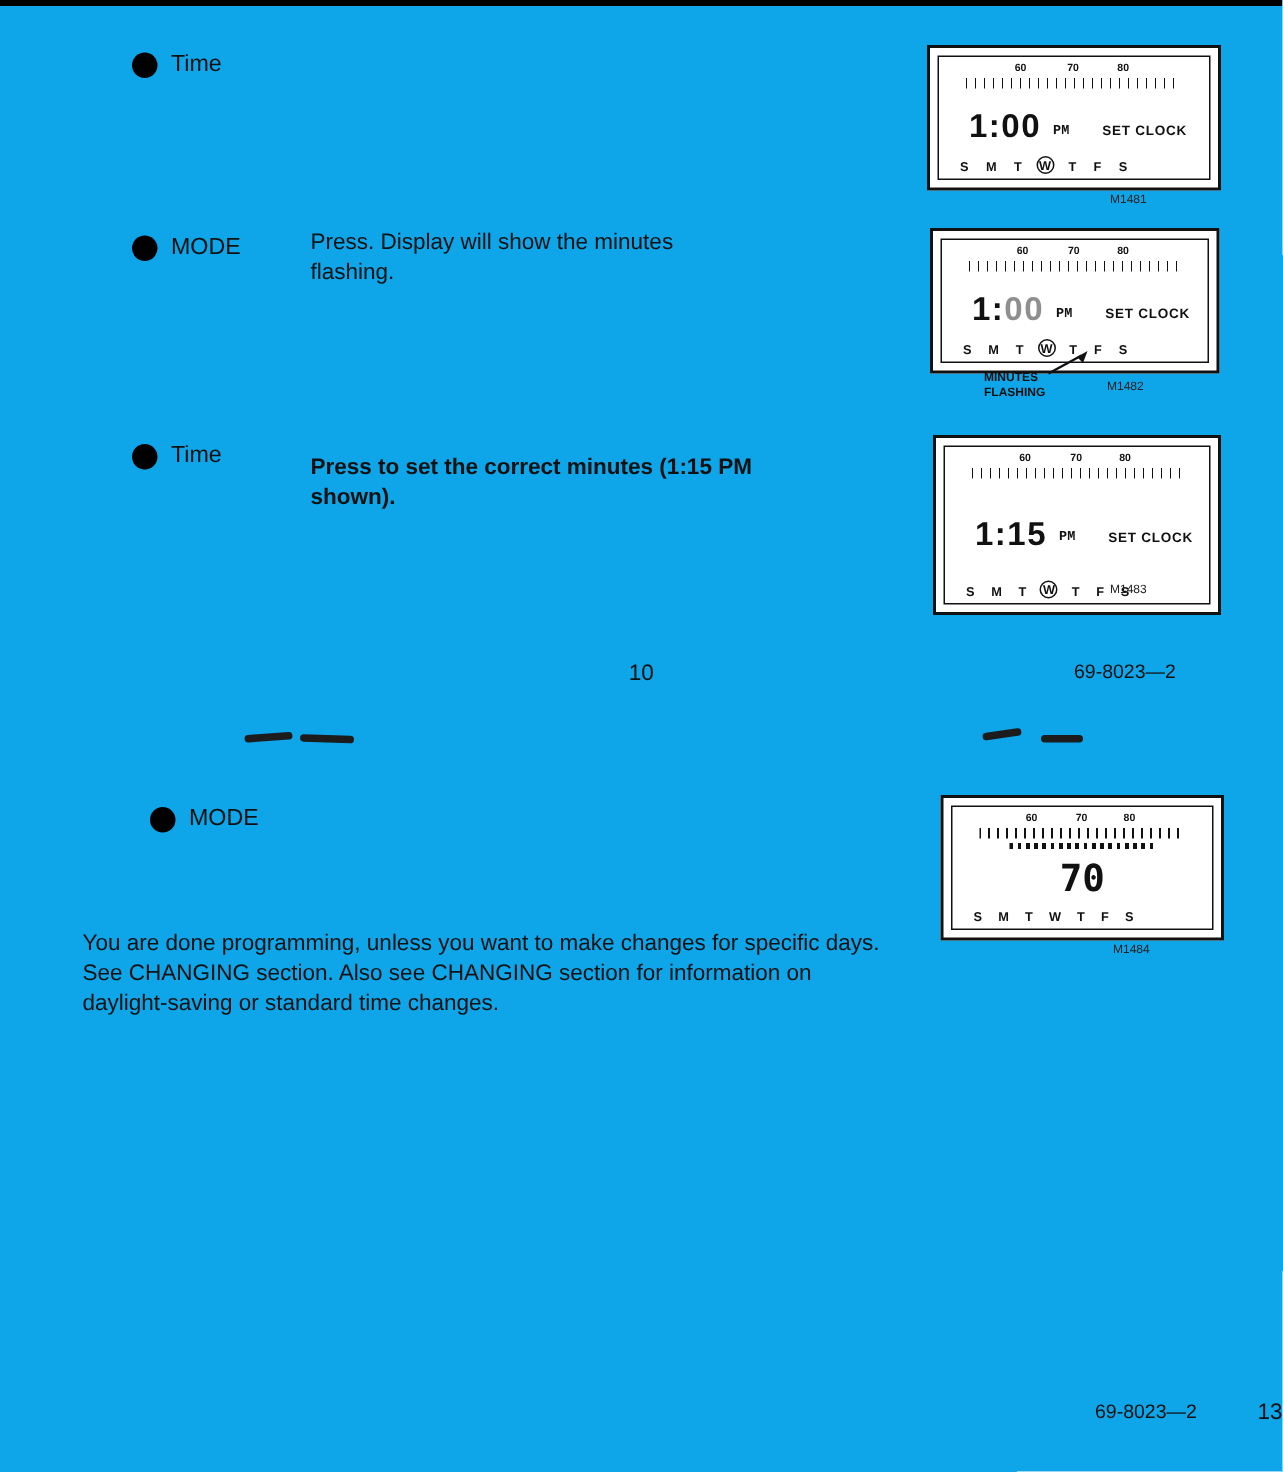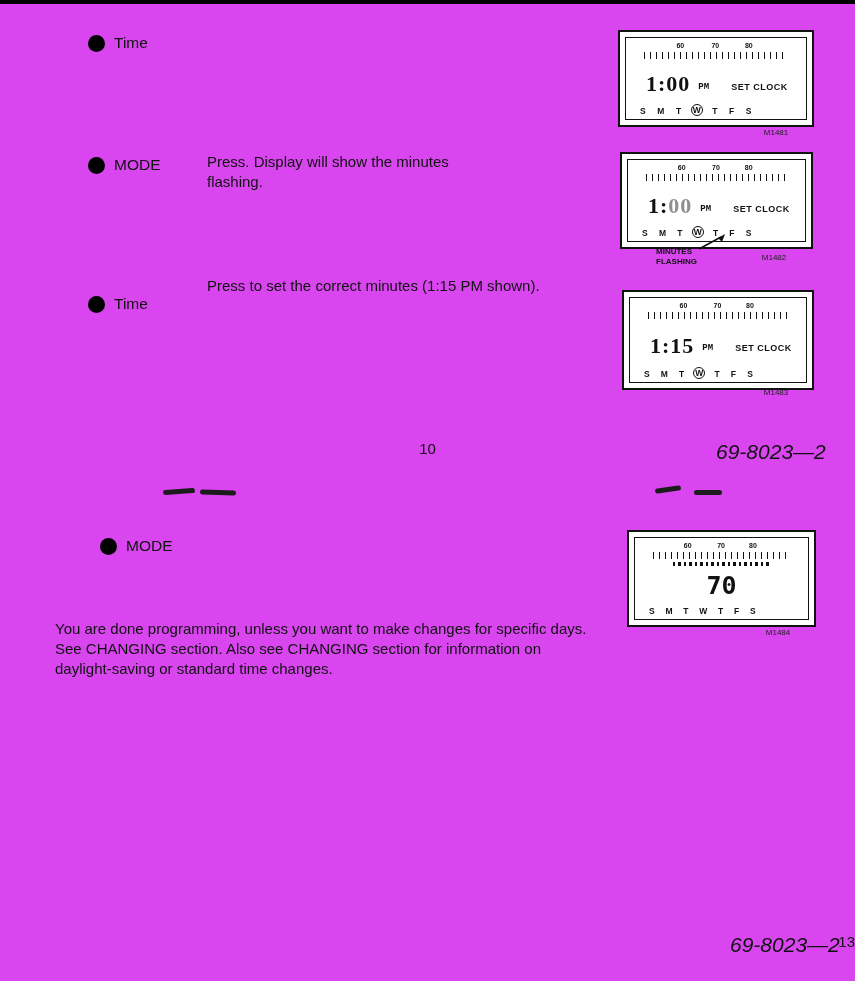--- a/index.html
+++ b/index.html
@@ -1,18 +1,18 @@
 <!DOCTYPE html>
 <html><head>
 <meta charset="utf-8">
 <style>
   * { margin:0; padding:0; box-sizing:border-box; }
   html,body { background:#ffffff; }
   .page {
-    position:relative; width:855px; height:981px; background:#d946ef;
+    position:relative; width:855px; height:981px; background:#0ea5e9;
     font-family:"Liberation Sans", sans-serif; color:#111; overflow:hidden;
   }
   .scan-edge-top { position:absolute; top:0; left:0; width:855px; height:4px; background:#000; }
   .mark { position:absolute; height:5px; background:#1c1c1c; border-radius:3px; }
 
   .step-label { position:absolute; display:flex; align-items:center; gap:9px; }
   .bullet { width:17px; height:17px; border-radius:50%; background:#000; flex:0 0 auto; }
   .btn-name { font-size:15.5px; color:#111; }
   .step-text { position:absolute; font-size:15px; line-height:20px; color:#111; }
 
@@ -23,39 +23,39 @@
   .scale { position:relative; height:9px; margin:0 6px; }
   .scale span { position:absolute; top:0; font-size:7px; font-weight:bold; }
   .scale .s60 { left:24%; }
   .scale .s70 { left:47%; }
   .scale .s80 { left:69%; }
   .ticks { height:7px; margin:1px 10px 0 10px;
            background:repeating-linear-gradient(90deg,#111 0px,#111 1px,transparent 1px,transparent 6px); }
   .dots-row { height:4px; margin:3px 28px 0 30px;
            background:repeating-linear-gradient(90deg,#111 0px,#111 2.5px,transparent 2.5px,transparent 5.5px); }
   .lcd-main { display:flex; align-items:center; margin-top:5px; flex:1; }
-  .lcd-time { font-family:Liberation Serif, serif; font-weight:700; font-size:22px;
+  .lcd-time { font-family:Liberation Sans, sans-serif; font-weight:700; font-size:22px;
               letter-spacing:1px; margin-left:12px; }
   .flash { color:#8f8f8f; }
   .lcd-ampm { font-size:9px; font-weight:bold; margin-left:8px; margin-top:5px;font-family:Liberation Mono, monospace; }
   .lcd-mode { font-size:9px; font-weight:bold; margin-left:22px; margin-top:5px; letter-spacing:0.5px; }
   .lcd-temp { font-family:"DejaVu Sans Mono", monospace; font-weight:700; font-size:25px;
               flex:1; text-align:center; margin-top:-4px; }
   .days { display:flex; justify-content:space-between; width:68%; margin:2px 0 0 6px;
           font-size:8.5px; font-weight:bold; }
   .days .circled { border:1.2px solid #111; border-radius:50%; width:12px; height:12px;
                    line-height:11px; text-align:center; margin:-2px -2px; }
-  .caption { position:absolute; width:72px; text-align:center; font-size:8px; color:#222; }
+  .caption { position:absolute; width:72px; text-align:left; font-size:8px; color:#222; }
 
   .annotation-text { position:absolute; font-size:8px; line-height:1.25; font-weight:bold;
                      white-space:pre-line; color:#111; }
   .annotation-arrow { position:absolute; }
 
   .footer-page { position:absolute; left:0; width:855px; text-align:center; font-size:15px; }
-  .footer-doc { position:absolute; font-size:21px;font-style:italic; }
+  .footer-doc { position:absolute; font-size:13px; }
 
   .paragraph { position:absolute; font-size:15px; line-height:20px; color:#111; }
 </style>
 </head>
 <body>
 
 <div class="page">
 
   <div class="scan-edge-top"></div>
 
@@ -125,23 +125,23 @@
   <svg class="annotation-arrow" style="left:697px; top:232px;" width="32" height="20" viewBox="0 0 32 20">
     <line x1="2" y1="17" x2="24" y2="5" stroke="#111" stroke-width="1.6"></line>
     <polygon points="28,2 21,6 25,10" fill="#111"></polygon>
   </svg>
   <div class="caption" style="left:738px; top:253px;">M1482</div>
 
   <div class="step-label" style="left:88px; top:295px;">
     <span class="bullet"></span>
     <span class="btn-name">Time</span>
   </div>
-  <div class="step-text" style="left:207px; top:276px; width:335px;">Press to set the correct minutes (1:15 PM shown).</div>
-
-  <div class="lcd" style="left:622px; top:290px; width:192px; height:100px;">
+  <div class="step-text" style="left:207px; top:302px; width:335px;font-weight:bold;">Press to set the correct minutes (1:15 PM shown).</div>
+
+  <div class="lcd" style="left:622px; top:290px; width:192px; height:120px;">
     <div class="lcd-inner">
       <div class="scale">
         <span class="s60">60</span>
         <span class="s70">70</span>
         <span class="s80">80</span>
       </div>
       <div class="ticks"></div>
       <div class="lcd-main">
         <span class="lcd-time"><span>1:</span><span>15</span></span>
         <span class="lcd-ampm">PM</span>

